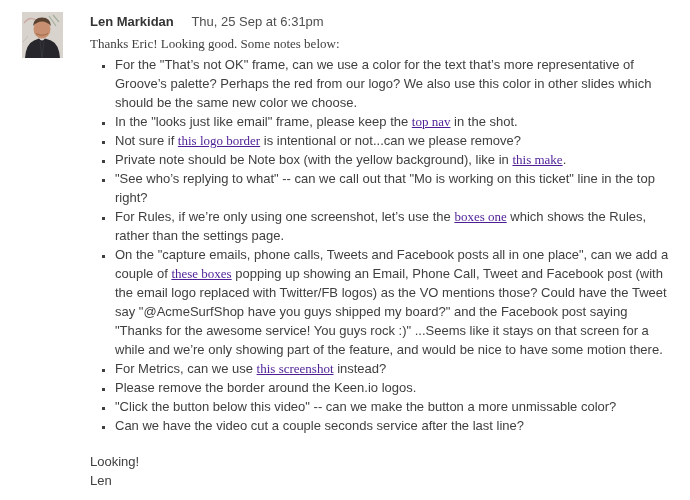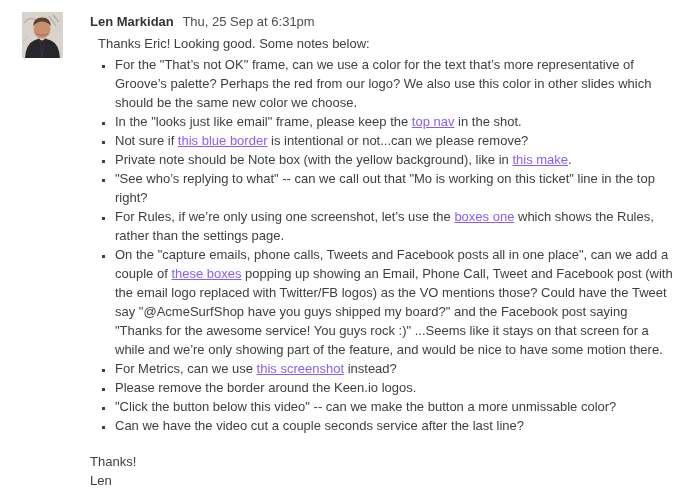--- a/index.html
+++ b/index.html
@@ -30,39 +30,41 @@
   .content {
     width: 588px;
   }
   .header { white-space: nowrap; }
   .author-name {
     font-weight: bold;
     color: #333333;
   }
   .timestamp {
     color: #4f4f4f;
-    margin-left: 5px;
+    margin-left: 14px;
   }
   .greeting {
-    margin: 3px 0 0 8px;
+    margin: 3px 0 0 0;
+    font-family: Liberation Serif, serif;
   }
   ul.notes {
     margin: 2px 0 0 0;
     padding: 0 0 0 25px;
     list-style-type: square;
   }
   ul.notes li {
     margin: 0;
     padding: 0;
   }
   ul.notes li::marker { color: #3f3f3f; font-size: 11px; }
   a.note-link {
-    color: #8b5cf6;
+    color: #4c1d95;
     text-decoration: underline;
     cursor: pointer;
+    font-family: Liberation Serif, serif;
   }
   .closing {
     margin: 17px 0 0 0;
   }
 </style>
 </head>
 <body>
 
 <div class="comment">
   <div class="avatar">
@@ -80,28 +82,28 @@
   </div>
   <div class="content">
     <div class="header">
       <span class="author-name">Len Markidan</span>
       <span class="timestamp">Thu, 25 Sep at 6:31pm</span>
     </div>
     <p class="greeting">Thanks Eric! Looking good. Some notes below:</p>
     <ul class="notes">
         <li>For the "That’s not OK" frame, can we use a color for the text that’s more representative of Groove’s palette? Perhaps the red from our logo? We also use this color in other slides which should be the same new color we choose.</li>
         <li>In the "looks just like email" frame, please keep the <a class="note-link" href="#">top nav</a> in the shot.</li>
-        <li>Not sure if <a class="note-link" href="#">this blue border</a> is intentional or not...can we please remove?</li>
+        <li>Not sure if <a class="note-link" href="#">this logo border</a> is intentional or not...can we please remove?</li>
         <li>Private note should be Note box (with the yellow background), like in <a class="note-link" href="#">this make</a>.</li>
         <li>"See who’s replying to what" -- can we call out that "Mo is working on this ticket" line in the top right?</li>
         <li>For Rules, if we’re only using one screenshot, let’s use the <a class="note-link" href="#">boxes one</a> which shows the Rules, rather than the settings page.</li>
         <li>On the "capture emails, phone calls, Tweets and Facebook posts all in one place", can we add a couple of <a class="note-link" href="#">these boxes</a> popping up showing an Email, Phone Call, Tweet and Facebook post (with the email logo replaced with Twitter/FB logos) as the VO mentions those? Could have the Tweet say "@AcmeSurfShop have you guys shipped my board?" and the Facebook post saying "Thanks for the awesome service! You guys rock :)" ...Seems like it stays on that screen for a while and we’re only showing part of the feature, and would be nice to have some motion there.</li>
         <li>For Metrics, can we use <a class="note-link" href="#">this screenshot</a> instead?</li>
         <li>Please remove the border around the Keen.io logos.</li>
         <li>"Click the button below this video" -- can we make the button a more unmissable color?</li>
         <li>Can we have the video cut a couple seconds service after the last line?</li>
       </ul>
     <p class="closing">
-      <span>Thanks!</span><br>
+      <span>Looking!</span><br>
       <span>Len</span>
     </p>
   </div>
 </div>
 
 </body></html>

